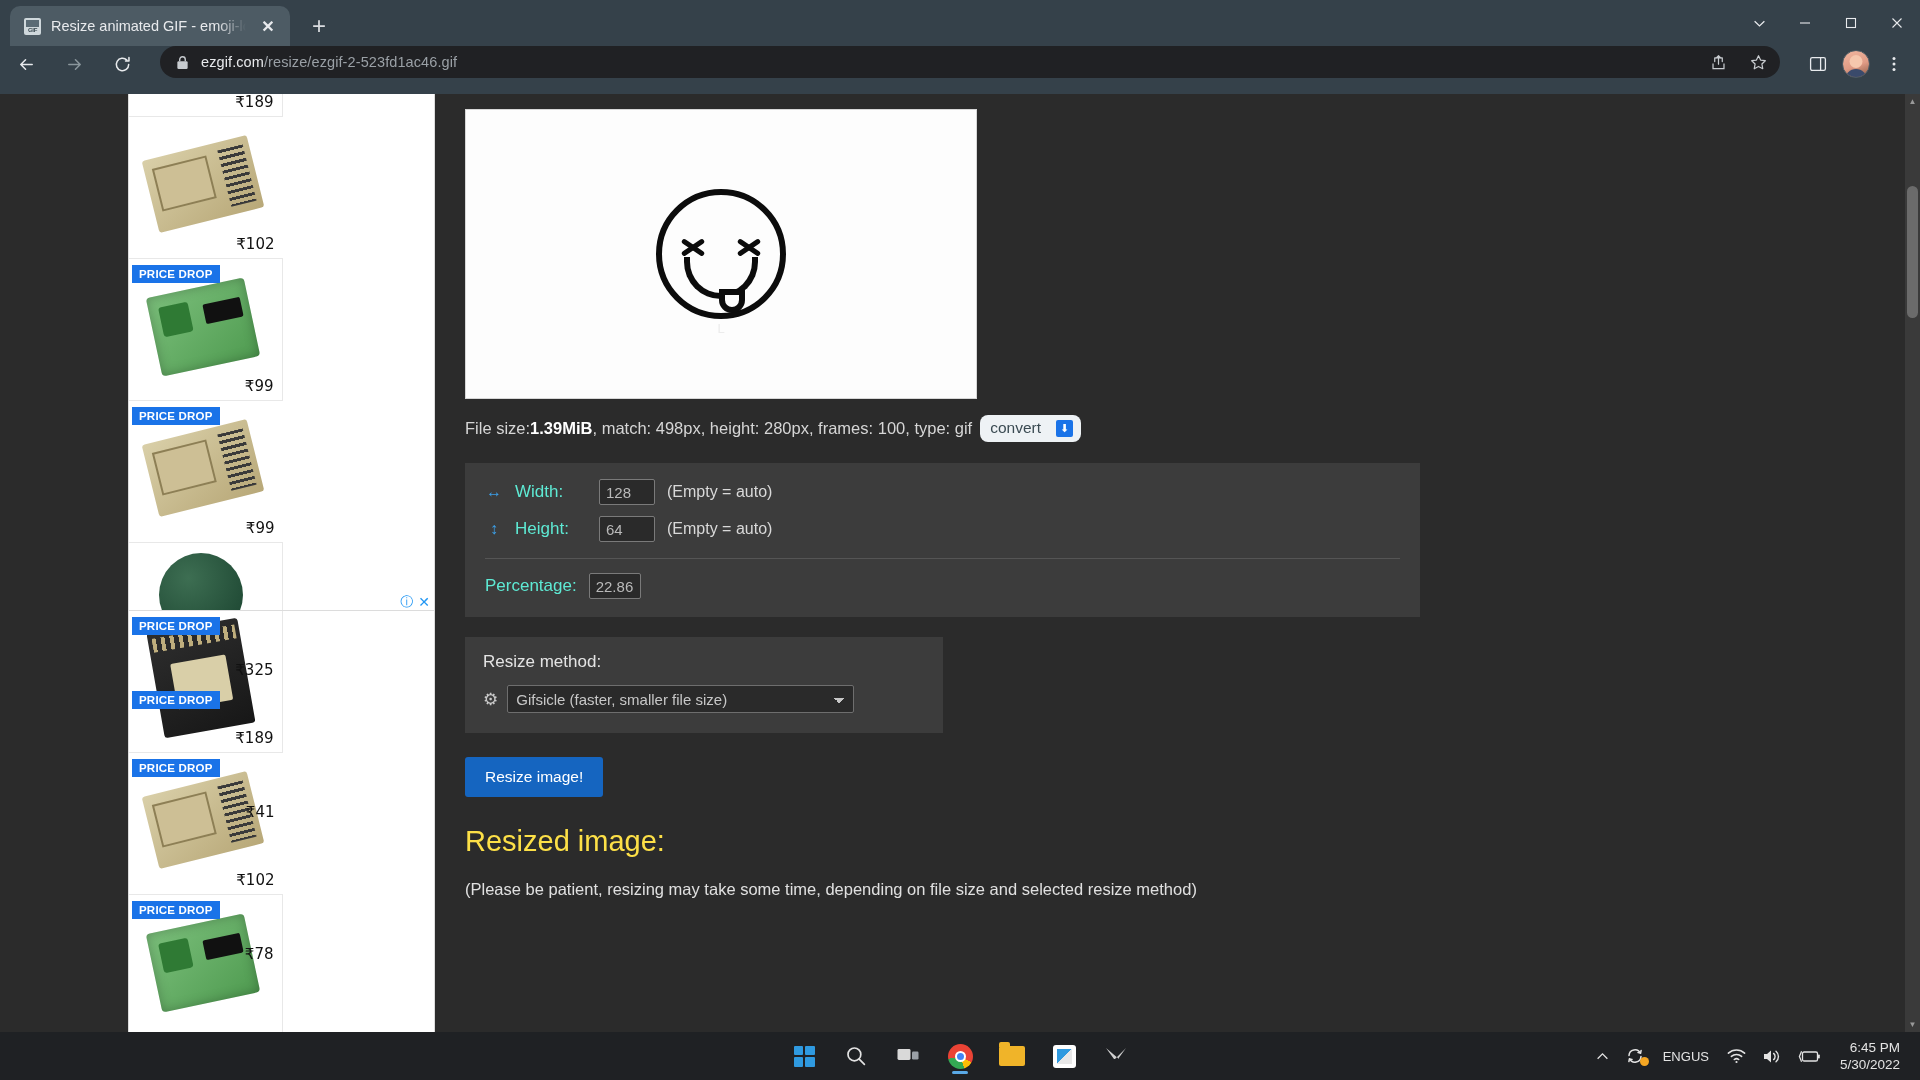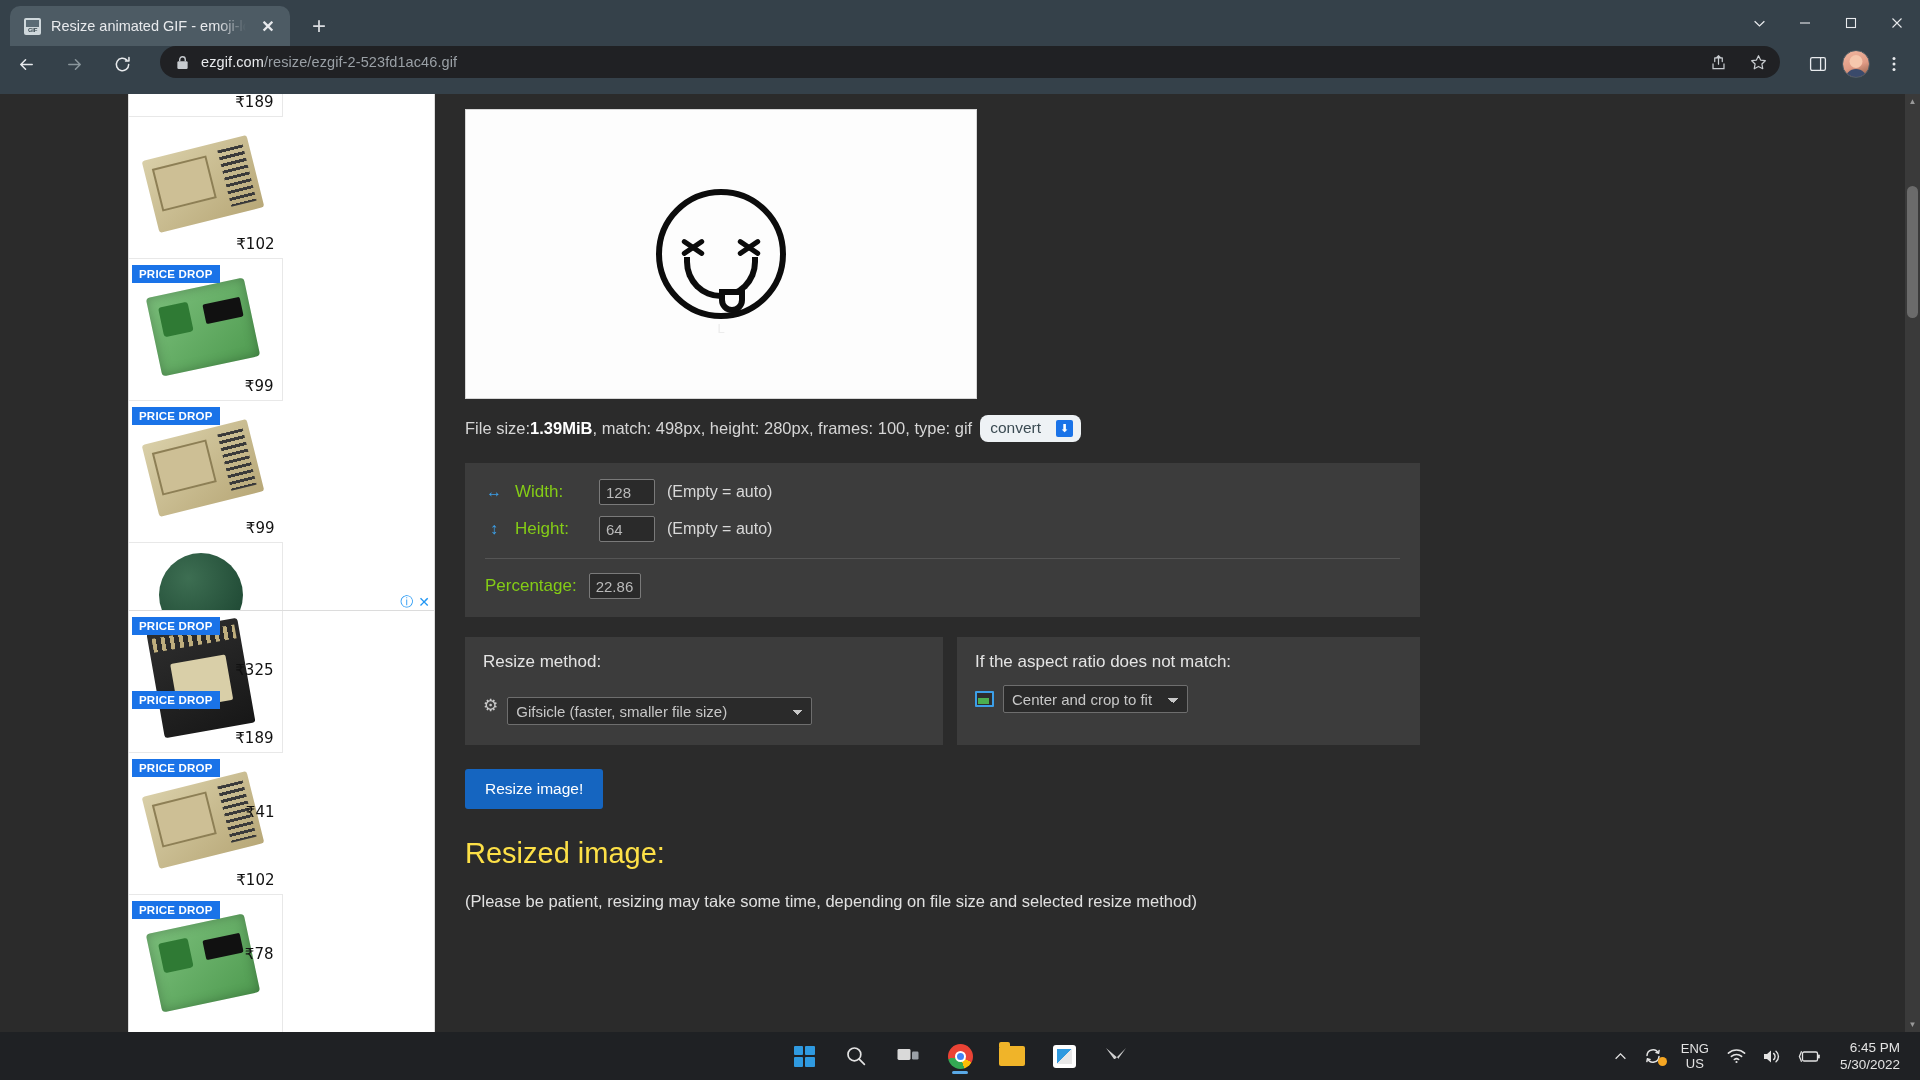--- a/index.html
+++ b/index.html
@@ -300,21 +300,21 @@
     color: #fff; font-size: 11px; line-height: 1;
   }
 
   .panel {
     background: #3c3c3c; margin-top: 21px; padding: 16px 20px 18px;
     width: 955px;
   }
   .frow { display: flex; align-items: center; gap: 12px; margin-bottom: 11px; }
   .frow:last-child { margin-bottom: 0; }
   .ficon { width: 18px; color: #3c9fe8; font-size: 16px; text-align: center; flex: none; }
-  .flabel { color: #84cc16; font-size: 17px; min-width: 72px; }
+  .flabel { color: #5eead4; font-size: 17px; min-width: 72px; }
   .finput {
     background: #2a2a2a; border: 1px solid #7a7a7a; color: #b9b9b9;
     width: 56px; height: 26px; font-size: 15px; padding: 0 6px;
     font-family: "Liberation Sans", sans-serif; border-radius: 2px;
   }
   .fhint { color: #d9d9d9; font-size: 16px; }
   .divider { height: 1px; background: #555; margin: 16px 0 14px; }
   .prow { display: flex; align-items: center; gap: 12px; }
   .prow .flabel { min-width: auto; }
   .pinput { width: 52px; }
@@ -338,21 +338,21 @@
     background: #2a2a2a; border: 1px solid #6e6e6e; color: #c7c7c7;
     height: 28px; font-size: 15px; padding: 0 26px 0 8px; border-radius: 2px;
     font-family: "Liberation Sans", sans-serif;
     appearance: none; -webkit-appearance: none;
     background-image: linear-gradient(45deg,transparent 50%,#c7c7c7 50%),
                       linear-gradient(135deg,#c7c7c7 50%,transparent 50%);
     background-position: calc(100% - 14px) 12px, calc(100% - 9px) 12px;
     background-size: 5px 5px, 5px 5px;
     background-repeat: no-repeat;
   }
-  .sel.method { width: 305px; margin-top: 12px; }
+  .sel.method { width: 347px; }
   .sel.ratio { width: 185px; }
 
   .resize-btn {
     margin-top: 24px; background: #1565c0; color: #fff; border: none;
     font-size: 15.5px; padding: 11px 20px; border-radius: 3px;
     font-family: "Liberation Sans", sans-serif;
   }
   .resized-h {
     margin-top: 28px; color: #fde047; font-size: 29px; font-weight: normal;
   }
@@ -420,21 +420,21 @@
   }
   .tray {
     position: absolute; right: 8px; display: flex; align-items: center; gap: 0;
     color: #e3e3e3;
   }
   .tray-item {
     height: 44px; display: flex; align-items: center; justify-content: center;
     padding: 0 8px;
   }
   .lang {
-    display: flex; flex-direction: column; align-items: center; line-height: 15px;
+    display: flex; flex-direction: row; align-items: center; line-height: 15px;
     font-size: 13px; padding: 0 10px;
   }
   .clock {
     display: flex; flex-direction: column; align-items: flex-end; line-height: 17px;
     font-size: 13.5px; padding: 0 12px 0 10px;
   }
   .sync-dot {
     width: 9px; height: 9px; background: #f5a623; border-radius: 50%;
     position: absolute; right: 4px; bottom: 12px;
   }
@@ -676,29 +676,20 @@
         <div class="two-col">
           <div class="col-panel left">
             <div class="col-title">Resize method:</div>
             <div class="sel-row">
               <span class="gear">⚙</span>
               <select class="sel method">
                 <option>Gifsicle (faster, smaller file size)</option>
               </select>
             </div>
           </div>
-          <div class="col-panel right">
-            <div class="col-title">If the aspect ratio does not match:</div>
-            <div class="sel-row">
-              <span class="pic-icon"></span>
-              <select class="sel ratio">
-                <option>Center and crop to fit</option>
-              </select>
-            </div>
-          </div>
         </div>
 
         <button class="resize-btn">Resize image!</button>
 
         <h2 class="resized-h">Resized image:</h2>
         <div class="patient">(Please be patient, resizing may take some time, depending on file size and selected resize method)</div>
 
       </div>
 
       <div class="scrollbar">

